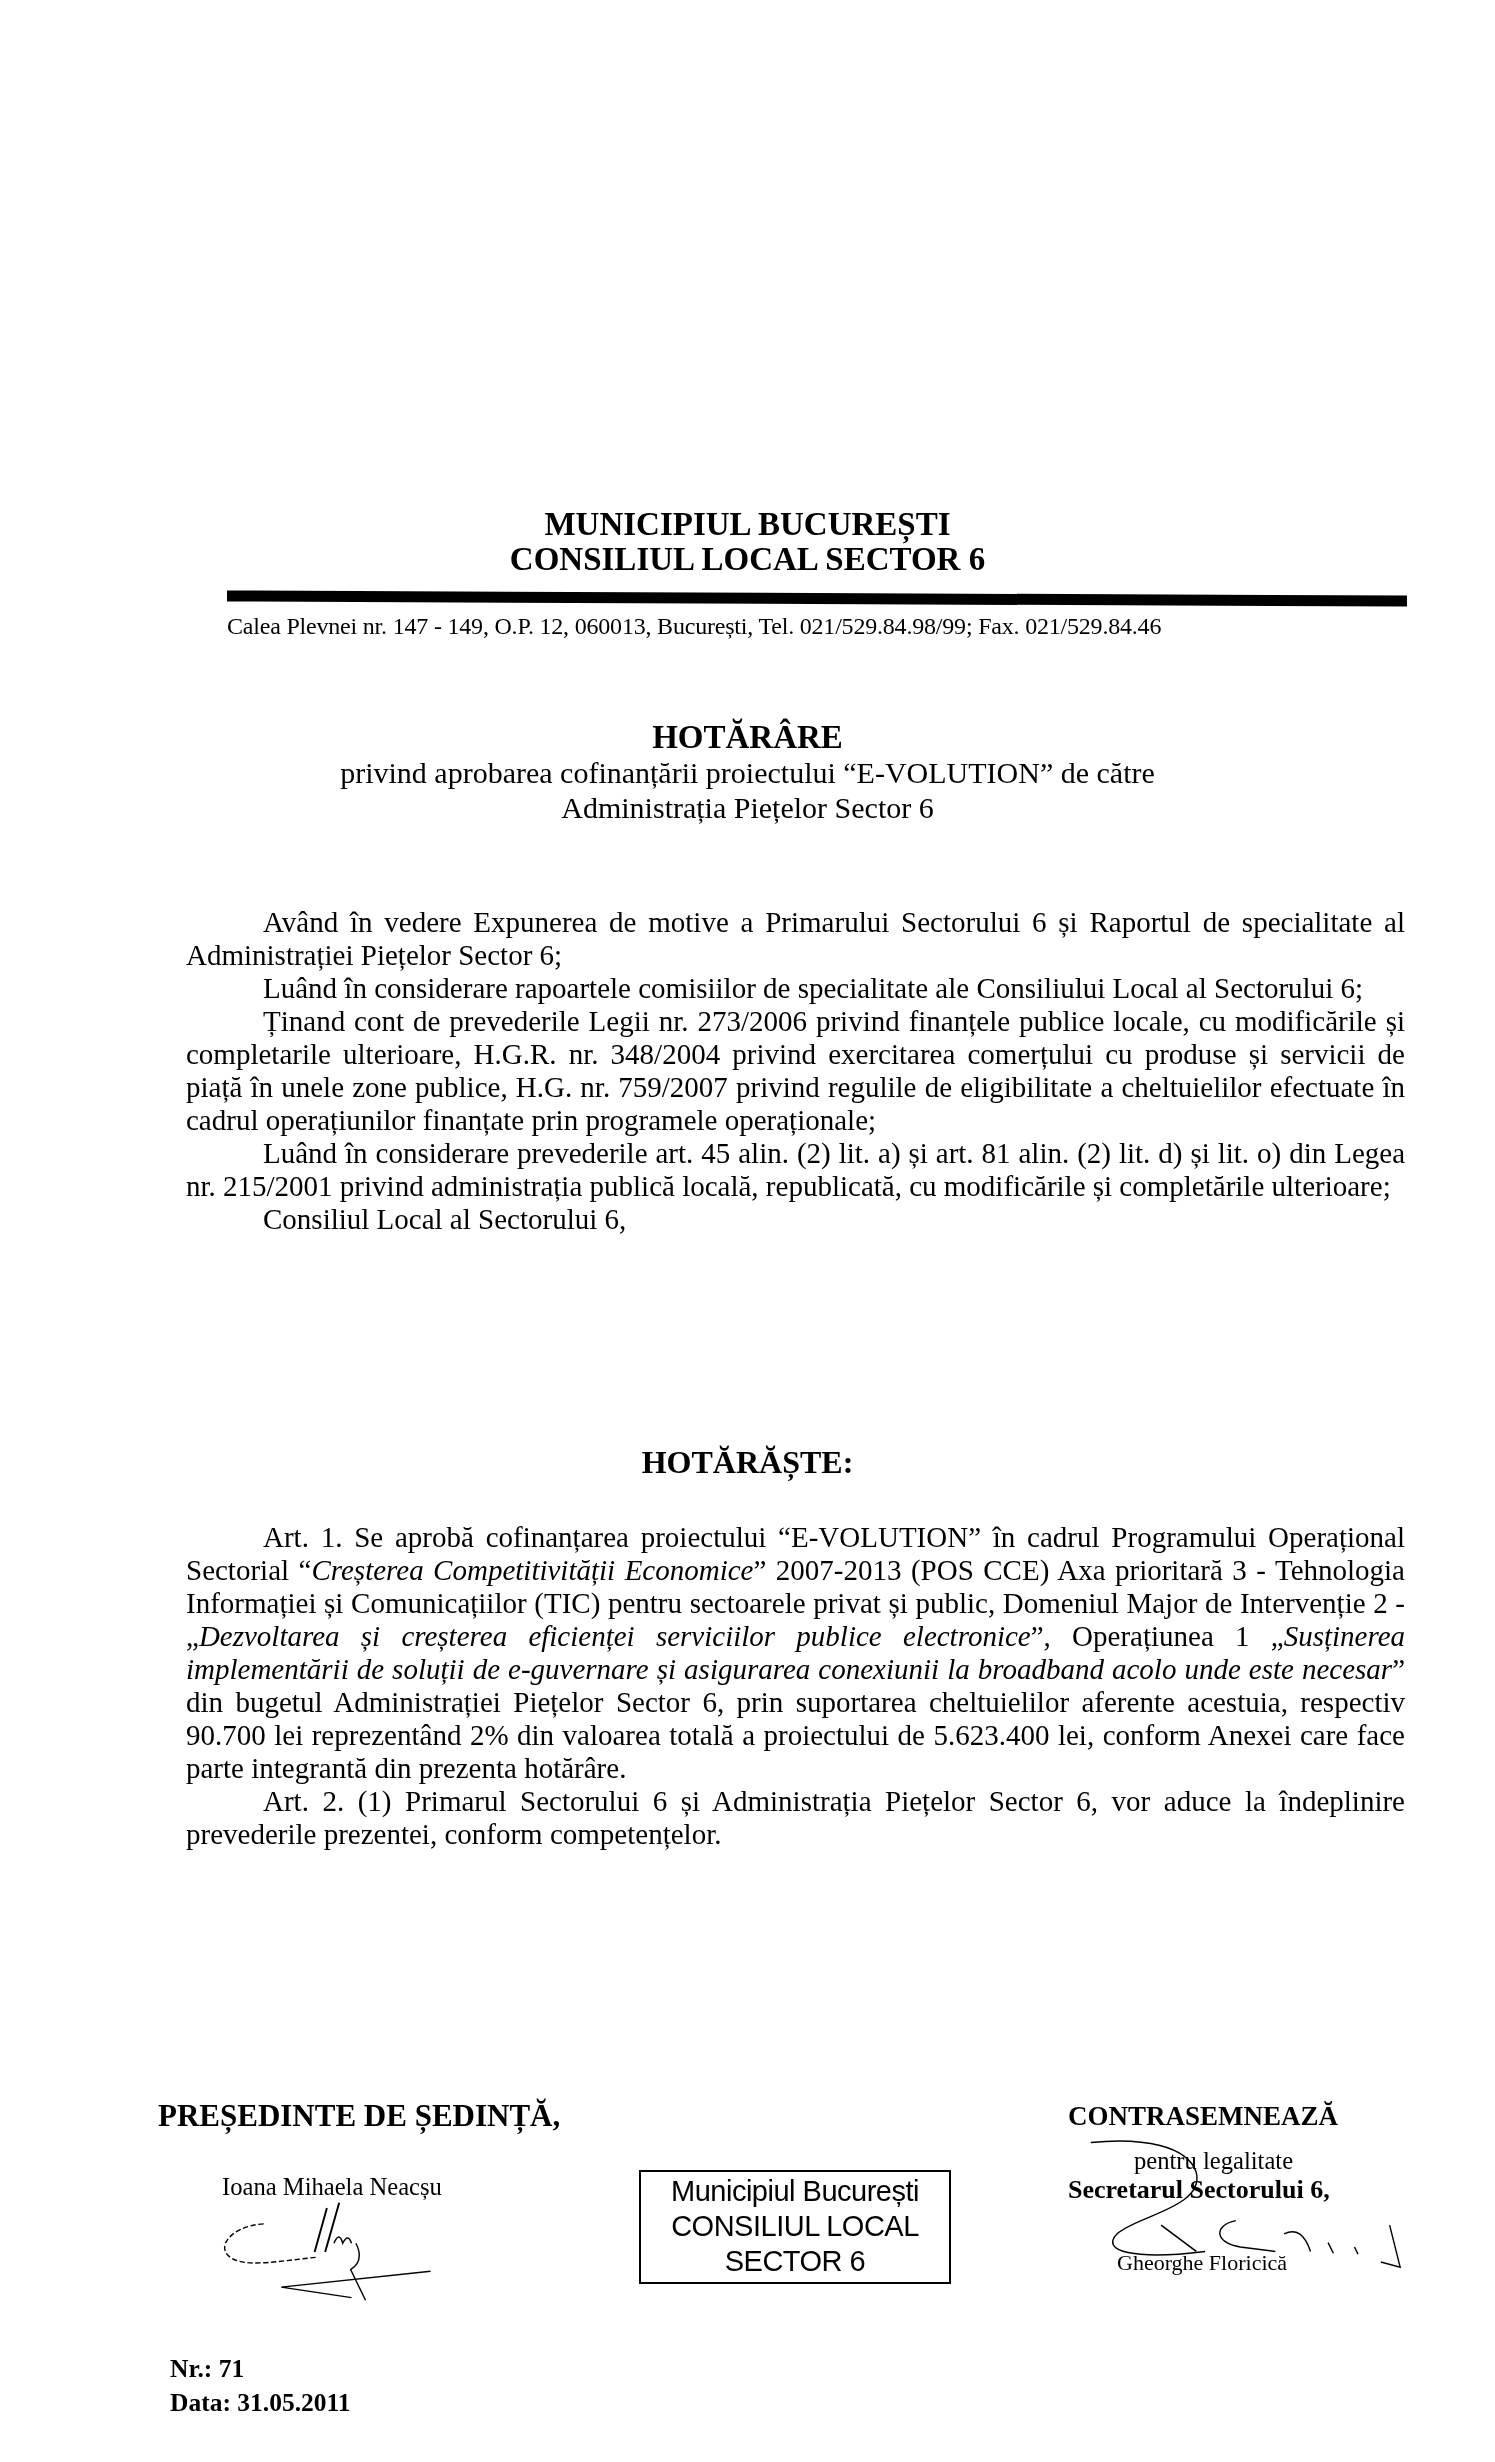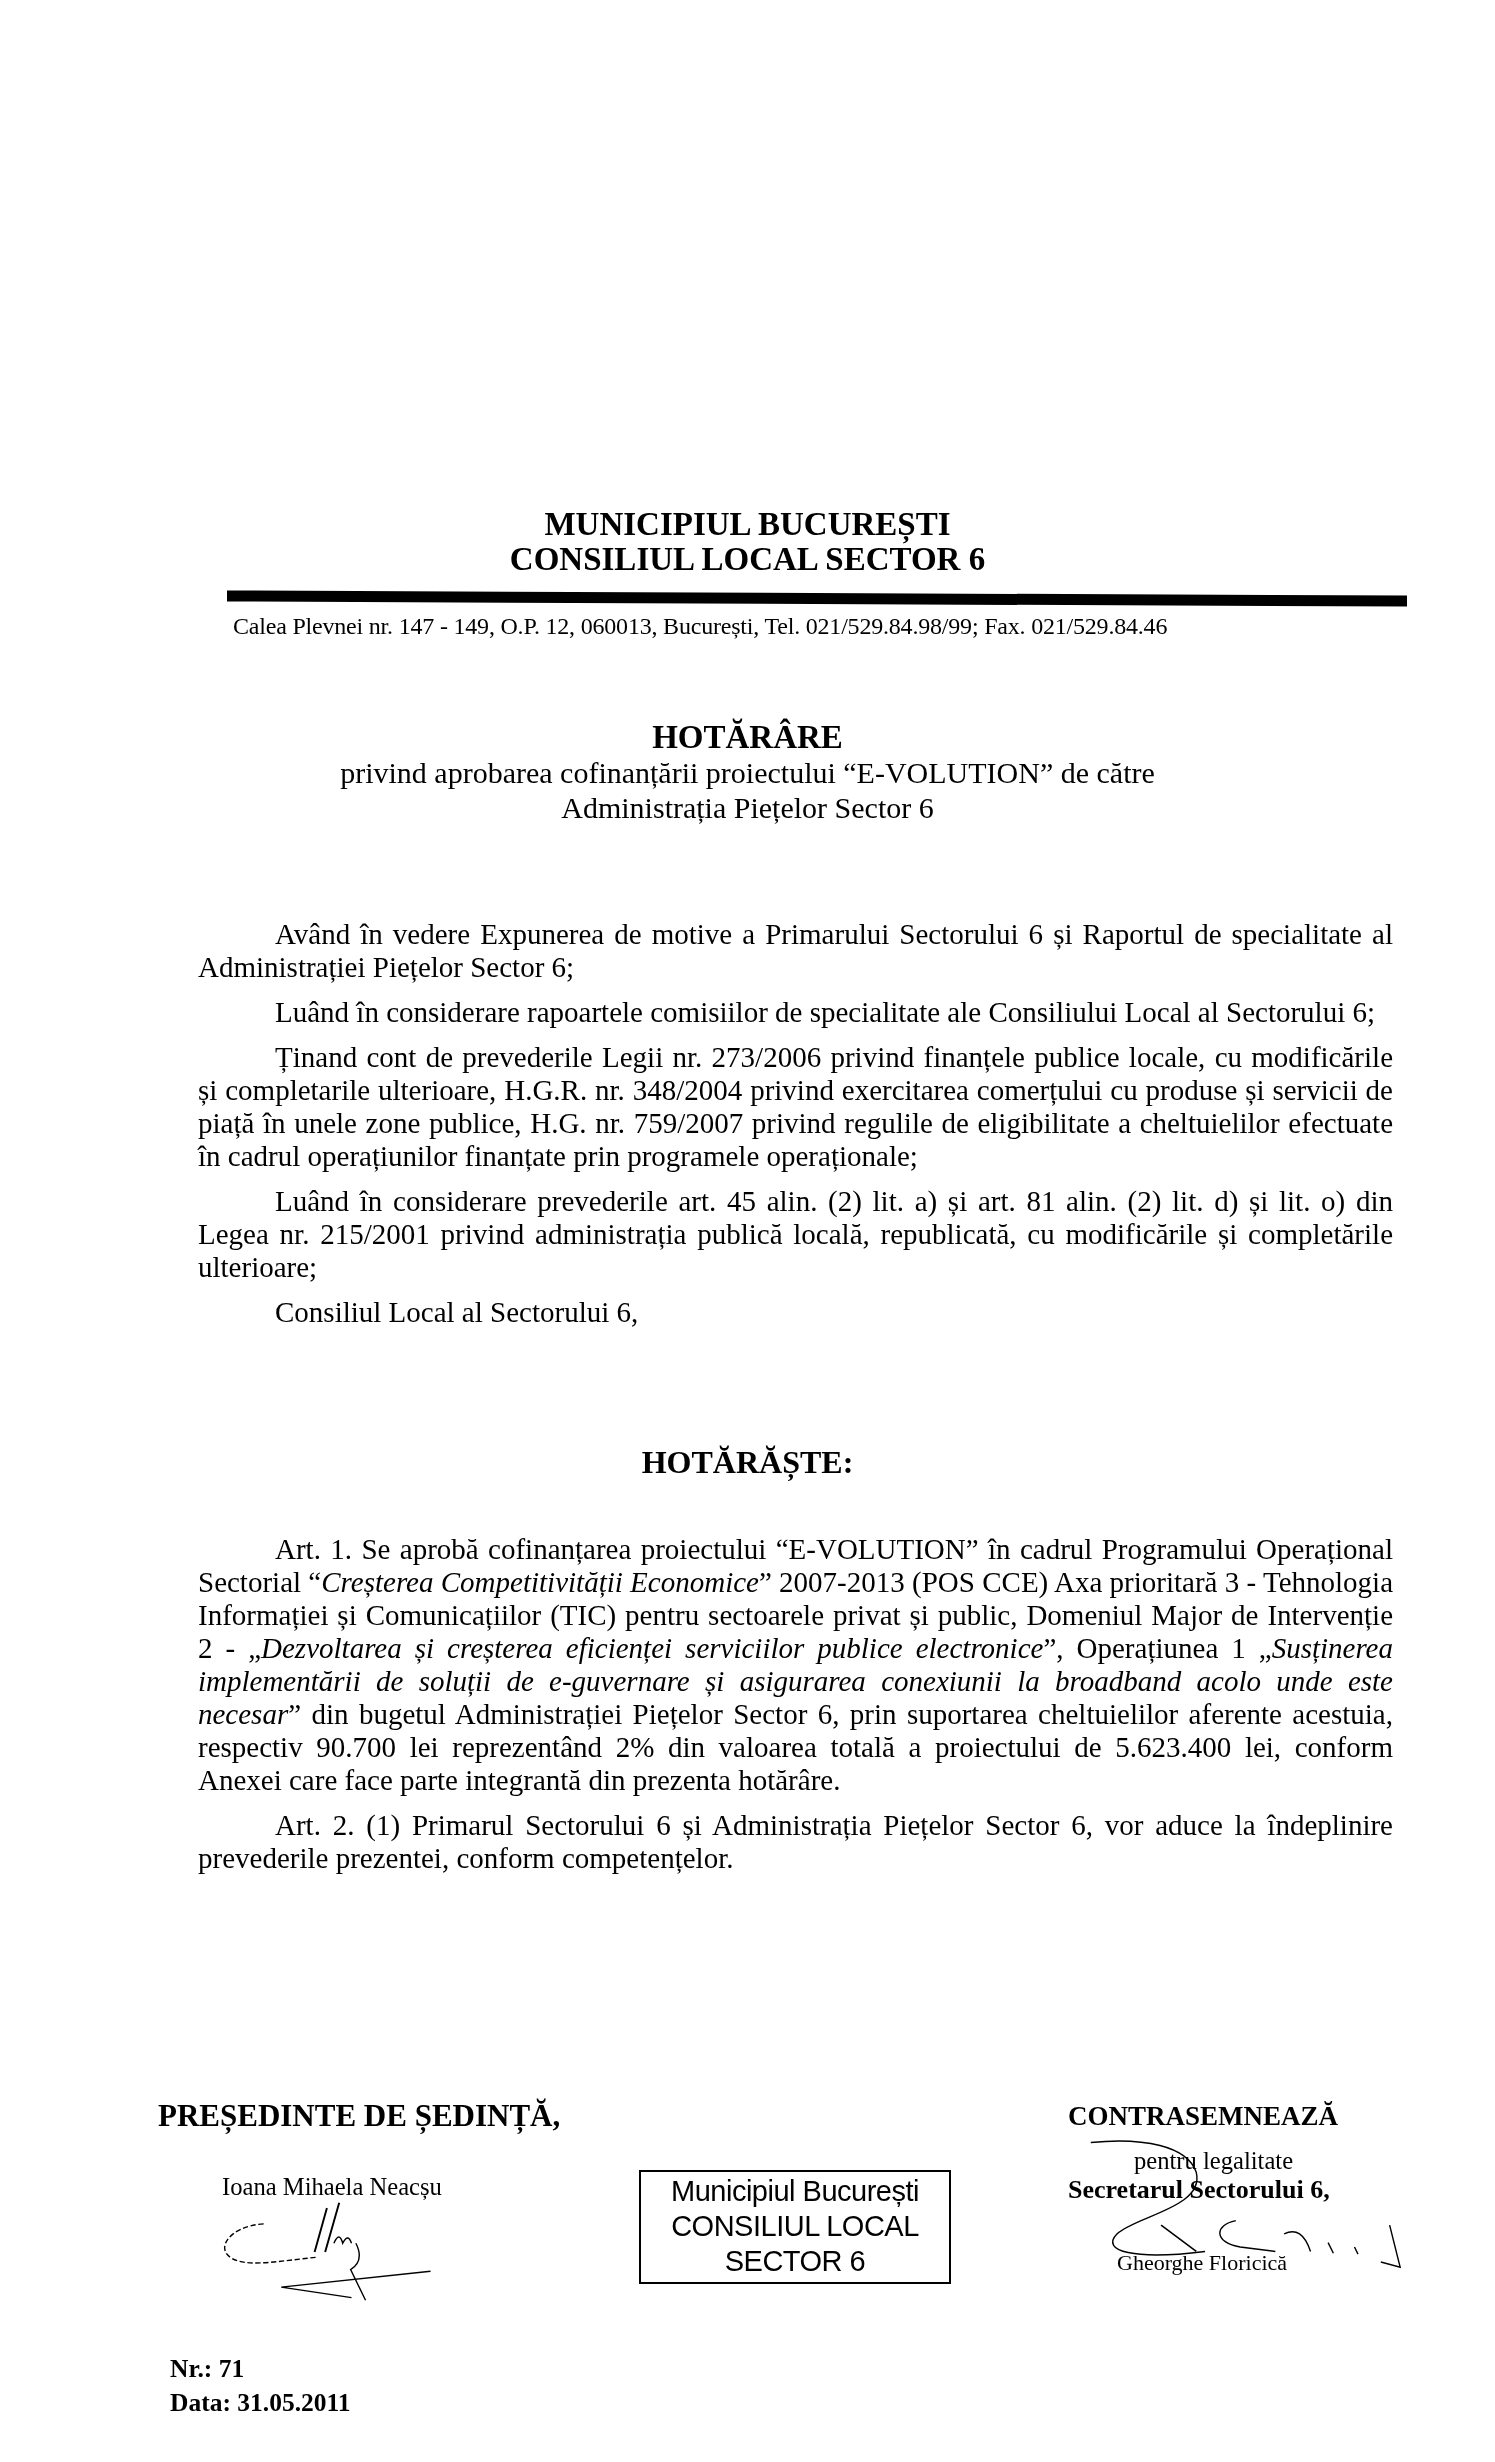--- a/index.html
+++ b/index.html
@@ -4,28 +4,28 @@
 <style>
   html, body { margin: 0; padding: 0; background: #ffffff; }
   body { width: 1495px; height: 2462px; position: relative; overflow: hidden;
          font-family: "Liberation Serif", "DejaVu Serif", serif; color: #000; }
   .abs { position: absolute; }
   .center { text-align: center; }
 
   #hdr-line1 { left: 0; width: 1495px; top: 507px; font-size: 33px; font-weight: bold; line-height: 35px; }
   #hdr-line2 { left: 0; width: 1495px; top: 542px; font-size: 33px; font-weight: bold; line-height: 35px; }
   #hdr-bar { left: 227px; top: 593px; width: 1180px; height: 11.4px; background: #000; transform: skewY(0.25deg); }
-  #hdr-addr { left: 227px; width: 1183px; top: 611px; font-size: 24px; line-height: 30px; white-space: nowrap; letter-spacing: -0.2px; margin-left: 6px; }
+  #hdr-addr { left: 227px; width: 1183px; top: 611px; font-size: 24px; line-height: 30px; white-space: nowrap; letter-spacing: -0.2px; }
 
   #doc-type { left: 0; width: 1495px; top: 719px; font-size: 33px; font-weight: bold; line-height: 37px; }
   #doc-sub1 { left: 0; width: 1495px; top: 755px; font-size: 30px; line-height: 35px; }
   #doc-sub2 { left: 0; width: 1495px; top: 790px; font-size: 30px; line-height: 35px; }
 
   .body-block { left: 186px; width: 1219px; font-size: 29px; line-height: 33px; text-align: justify; }
-  .body-block p { margin: 12px; text-indent: 77px; }
+  .body-block p { margin: 0; text-indent: 77px; }
   #preamble { top: 906px; }
   #decides { left: 0; width: 1495px; top: 1444px; font-size: 32px; font-weight: bold; line-height: 37px; }
   #articles { top: 1521px; }
   .art-label { font-weight: normal; }
   em { font-style: italic; }
 
   #sig-left-title { left: 158px; top: 2100px; font-size: 31px; font-weight: bold; line-height: 32px; white-space: nowrap; }
   #sig-left-name { left: 222px; top: 2172px; font-size: 24.6px; line-height: 30px; white-space: nowrap; }
   #sig-left-scribble { left: 211px; top: 2199px; width: 281px; height: 106px; }
 

